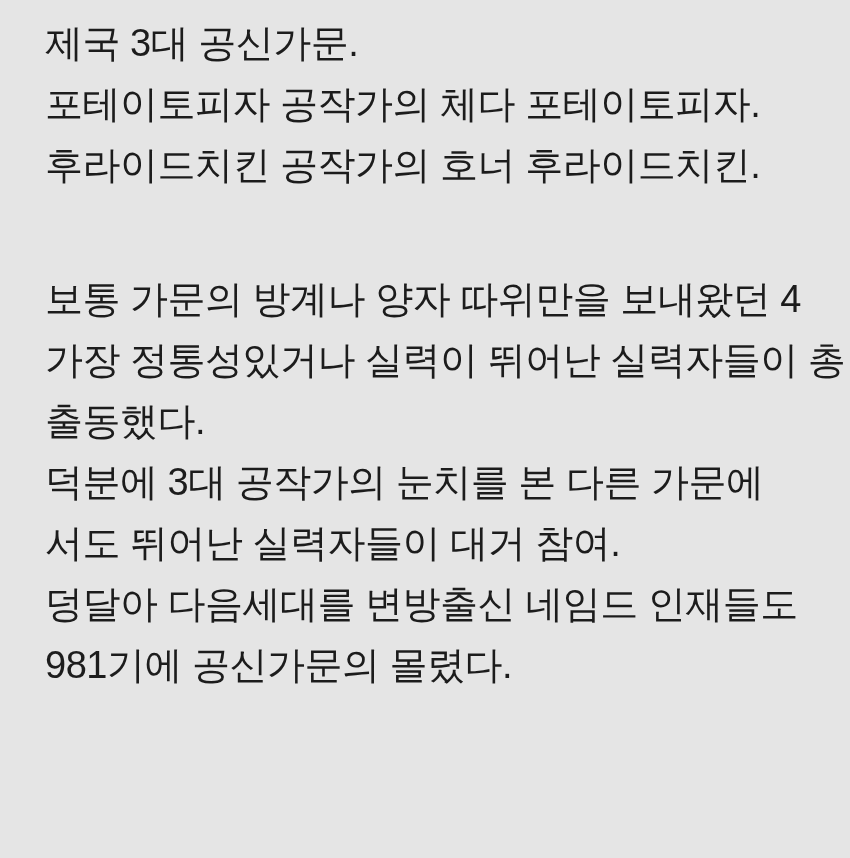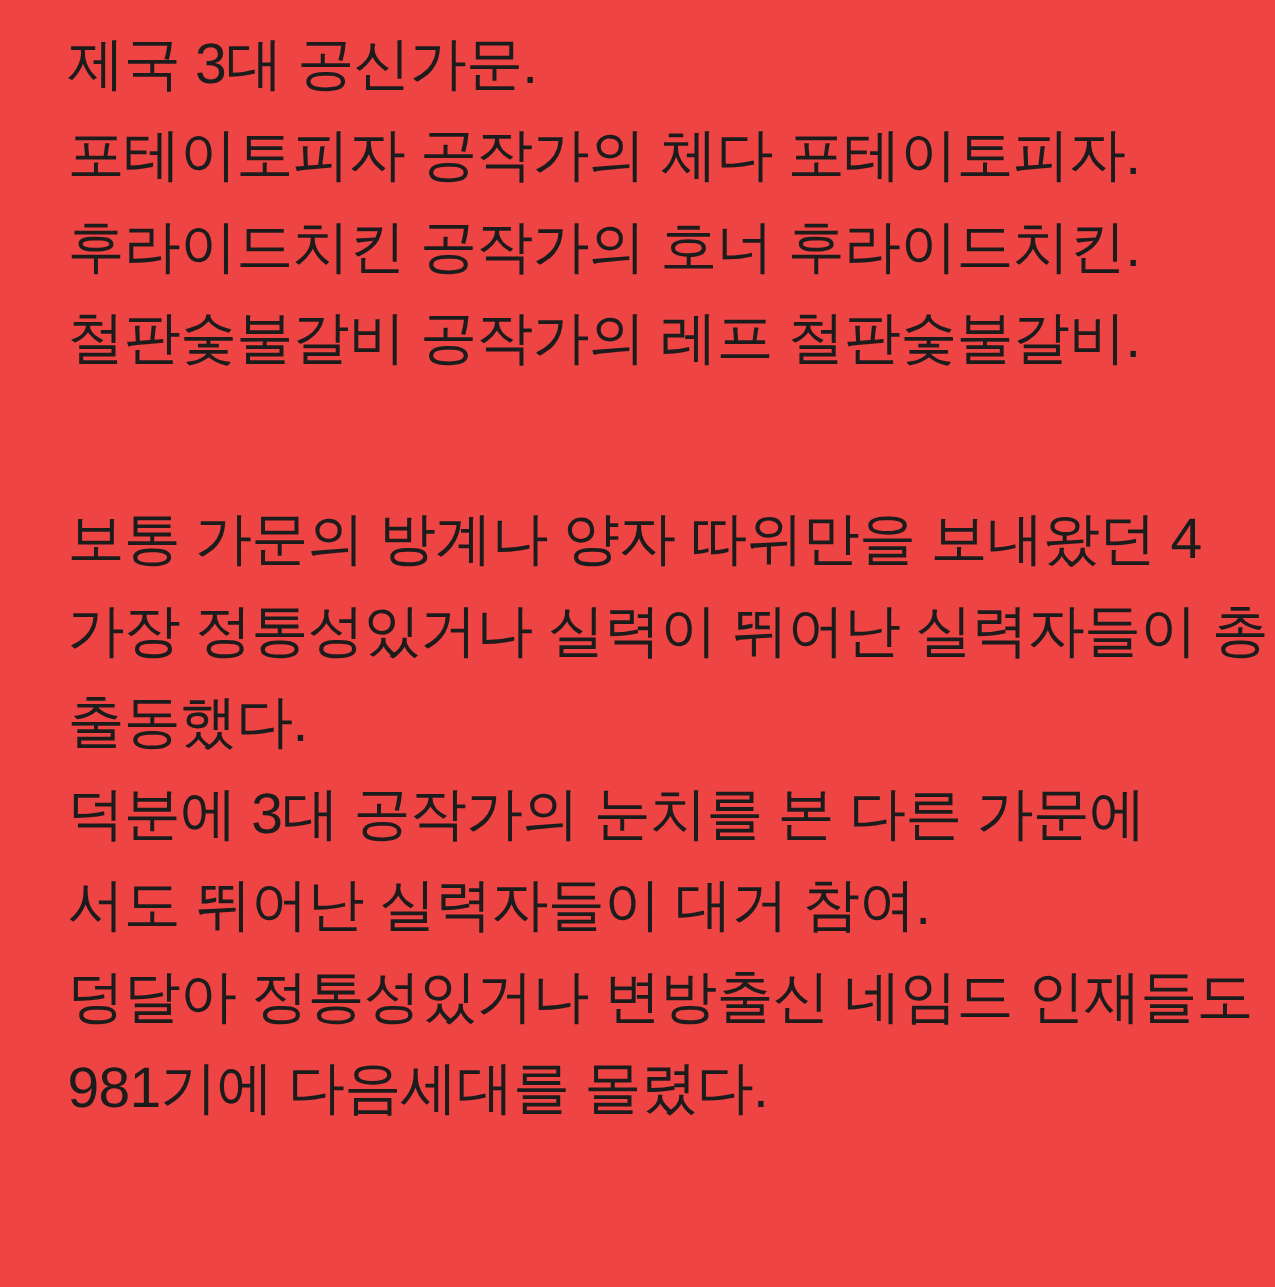--- a/index.html
+++ b/index.html
@@ -28,31 +28,30 @@
   }
   .paragraph { margin: 0; }
   .paragraph + .paragraph { margin-top: 73px; }
   .line {
     white-space: nowrap;
   }
 </style>
 </head>
 <body style="background: rgb(253, 253, 253);">
 
-<div class="page" style="background: #ef4444;">
+<div class="page" style="background: #e5e5e5;">
   <div class="text-body" style="color: rgb(28, 28, 28);">
       <div class="paragraph">
         <div class="line">제국 3대 공신가문.</div>
         <div class="line">포테이토피자 공작가의 체다 포테이토피자.</div>
         <div class="line">후라이드치킨 공작가의 호너 후라이드치킨.</div>
-        <div class="line">철판숯불갈비 공작가의 레프 철판숯불갈비.</div>
       </div>
       <div class="paragraph">
         <div class="line">보통 가문의 방계나 양자 따위만을 보내왔던 4</div>
         <div class="line">가장 정통성있거나 실력이 뛰어난 실력자들이 총</div>
         <div class="line">출동했다.</div>
         <div class="line">덕분에 3대 공작가의 눈치를 본 다른 가문에</div>
         <div class="line">서도 뛰어난 실력자들이 대거 참여.</div>
-        <div class="line">덩달아 정통성있거나 변방출신 네임드 인재들도</div>
-        <div class="line">981기에 다음세대를 몰렸다.</div>
+        <div class="line">덩달아 다음세대를 변방출신 네임드 인재들도</div>
+        <div class="line">981기에 공신가문의 몰렸다.</div>
       </div>
     </div>
 </div>
 
 </body></html>

